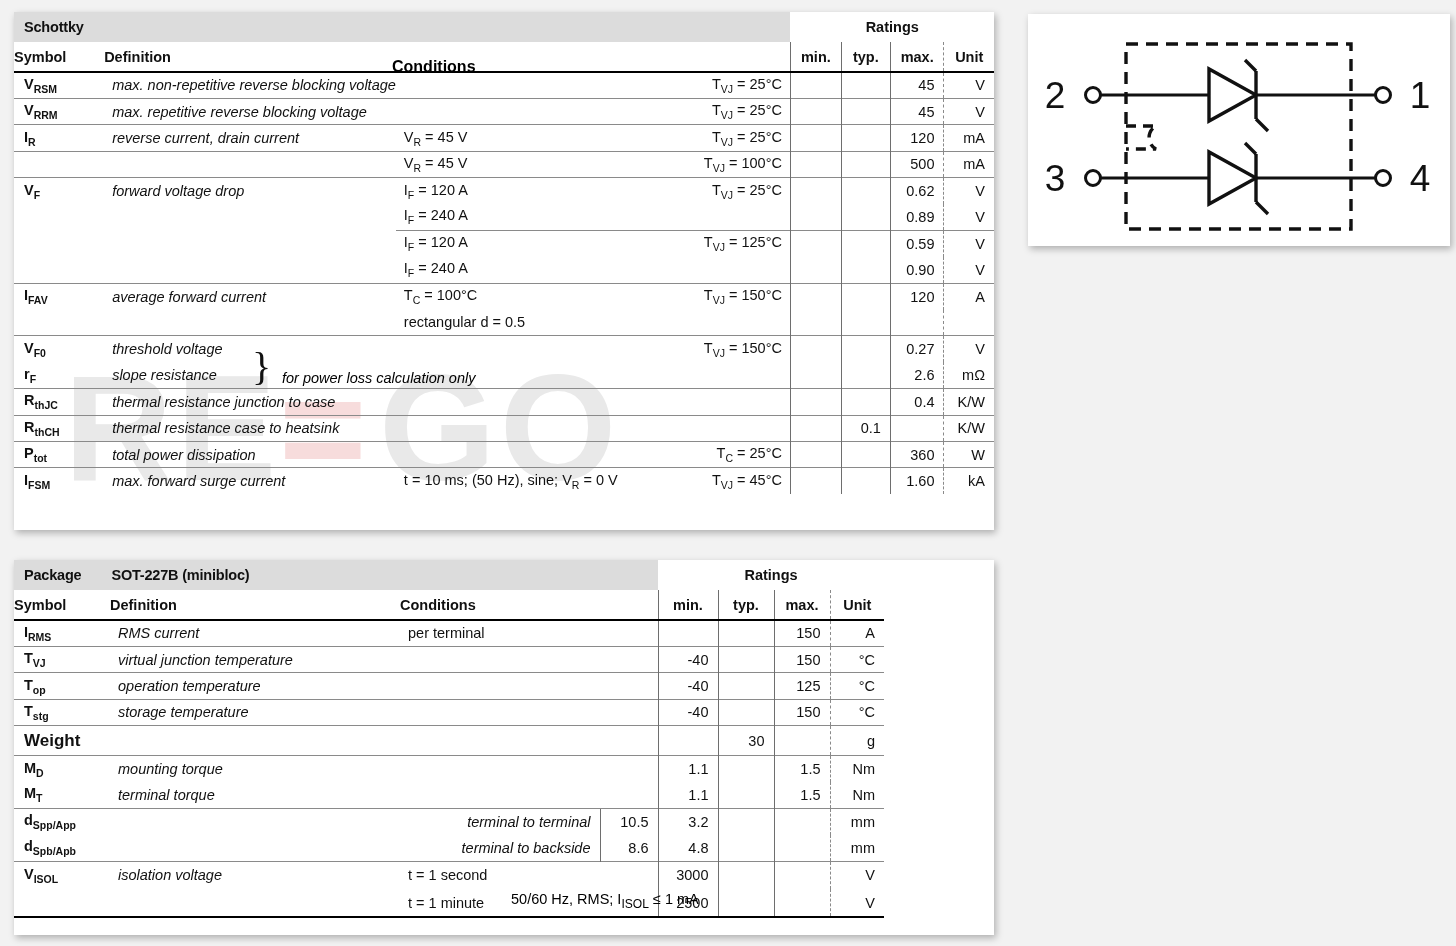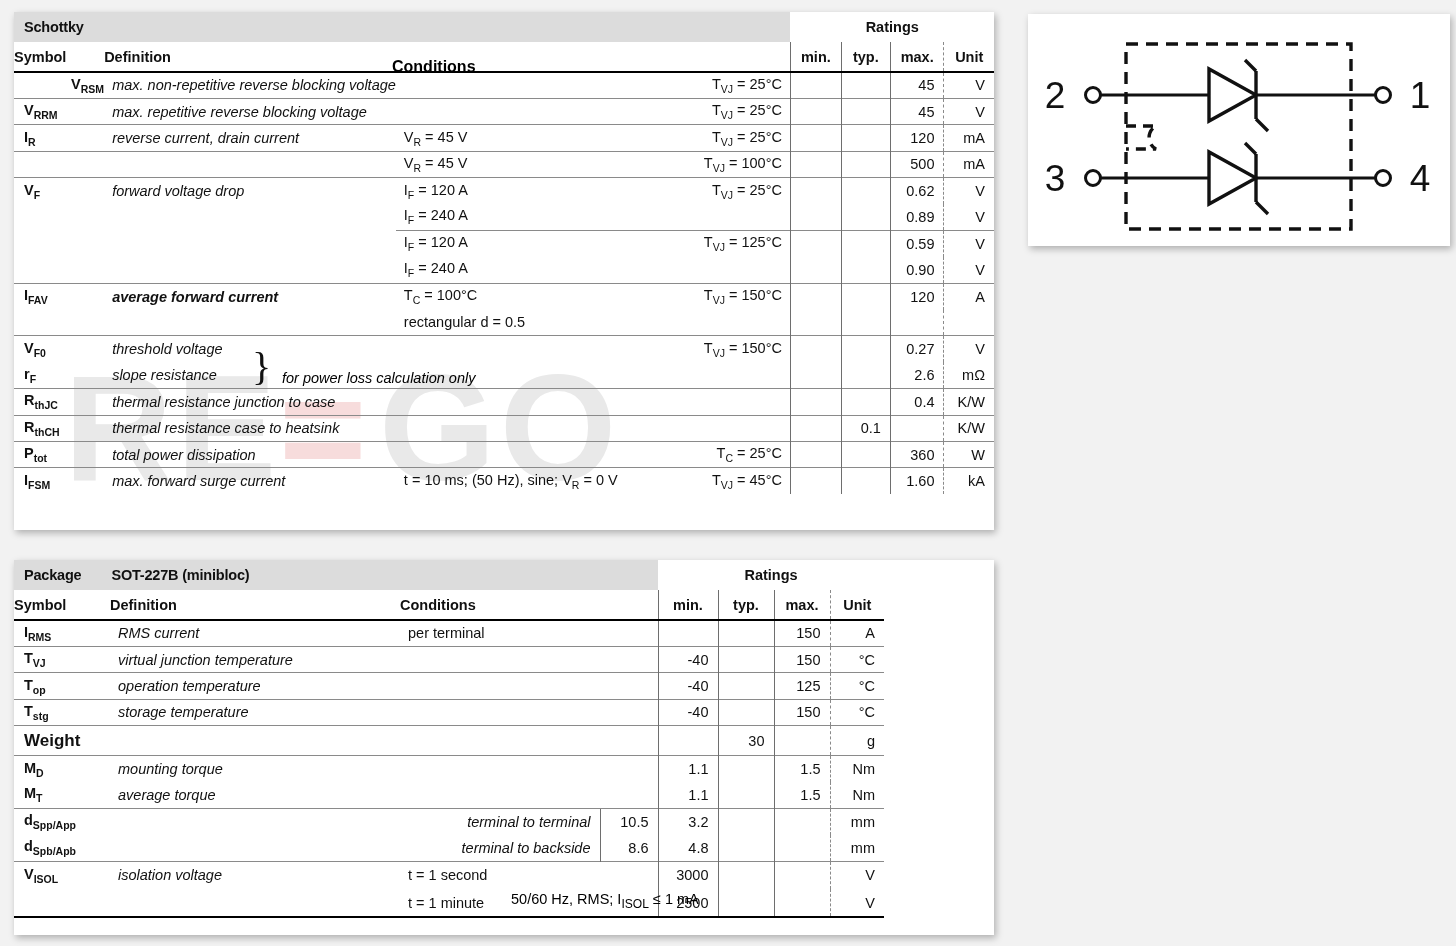--- a/index.html
+++ b/index.html
@@ -207,21 +207,21 @@
             <td class="hdr hdr-sym">Symbol</td>
             <td class="hdr hdr-def" colspan="2">Definition</td>
             <td class="hdr hdr-cond"></td>
             <td class="hdr hdr-num vl-l">min.</td>
             <td class="hdr hdr-num vl-l">typ.</td>
             <td class="hdr hdr-num vl-l">max.</td>
             <td class="hdr hdr-num vl-dash-l">Unit</td>
           </tr>
 
         <tr class="rowh">
-              <td class="sym bdr" style="border-top: 1.2px solid rgb(138, 138, 138); text-align: right;">V<sub>RSM</sub></td>
+              <td class="sym bdr" style="border-top: 1.2px solid rgb(138, 138, 138);">V<sub>RSM</sub></td>
               <td class="defn bdr" style="border-top: 1.2px solid rgb(138, 138, 138);">max. non-repetitive reverse blocking voltage</td>
               <td class="cond bdr" style="border-top: 1.2px solid rgb(138, 138, 138);"></td>
               <td class="cond right bdr" style="border-top: 1.2px solid rgb(138, 138, 138);">T<sub>VJ</sub>  =   25°C</td>
               <td class="num vl-l bdr" style="border-top: 1.2px solid rgb(138, 138, 138);"></td>
               <td class="num vl-l bdr" style="border-top: 1.2px solid rgb(138, 138, 138);"></td>
               <td class="num vl-l bdr" style="border-top: 1.2px solid rgb(138, 138, 138);">45</td>
               <td class="unit vl-dash-l bdr" style="border-top: 1.2px solid rgb(138, 138, 138);">V</td>
             </tr>
             <tr class="rowh">
               <td class="sym bdr" style="border-top: 1.2px solid rgb(138, 138, 138);">V<sub>RRM</sub></td>
@@ -288,21 +288,21 @@
               <td class="defn"></td>
               <td class="cond">I<sub>F</sub> =  240  A</td>
               <td class="cond right"></td>
               <td class="num vl-l"></td>
               <td class="num vl-l"></td>
               <td class="num vl-l">0.90</td>
               <td class="unit vl-dash-l">V</td>
             </tr>
             <tr class="rowh">
               <td class="sym bdr" style="border-top: 1.2px solid rgb(138, 138, 138);">I<sub>FAV</sub></td>
-              <td class="defn bdr" style="border-top: 1.2px solid rgb(138, 138, 138); font-weight: bold;">average forward current</td>
+              <td class="defn bdr" style="border-top: 1.2px solid rgb(138, 138, 138);">average forward current</td>
               <td class="cond bdr" style="border-top: 1.2px solid rgb(138, 138, 138);">T<sub>C</sub> = 100°C</td>
               <td class="cond right bdr" style="border-top: 1.2px solid rgb(138, 138, 138);">T<sub>VJ</sub>  = 150°C</td>
               <td class="num vl-l bdr" style="border-top: 1.2px solid rgb(138, 138, 138);"></td>
               <td class="num vl-l bdr" style="border-top: 1.2px solid rgb(138, 138, 138);"></td>
               <td class="num vl-l bdr" style="border-top: 1.2px solid rgb(138, 138, 138);">120</td>
               <td class="unit vl-dash-l bdr" style="border-top: 1.2px solid rgb(138, 138, 138);">A</td>
             </tr>
             <tr class="rowh">
               <td class="sym"></td>
               <td class="defn"></td>
@@ -467,21 +467,21 @@
               <td class="defn" style="border-top: 1.2px solid rgb(138, 138, 138);">mounting torque</td>
               <td class="cond" style="border-top: 1.2px solid rgb(138, 138, 138);"></td>
               <td class="num" style="border-top: 1.2px solid rgb(138, 138, 138);"></td>
               <td class="num vl-l" style="border-top: 1.2px solid rgb(138, 138, 138);">1.1</td>
               <td class="num vl-l" style="border-top: 1.2px solid rgb(138, 138, 138);"></td>
               <td class="num vl-l" style="border-top: 1.2px solid rgb(138, 138, 138);">1.5</td>
               <td class="unit vl-dash-l" style="border-top: 1.2px solid rgb(138, 138, 138);">Nm</td>
             </tr>
             <tr style="height: 26.4px;">
               <td class="sym">M<sub>T</sub></td>
-              <td class="defn">average torque</td>
+              <td class="defn">terminal torque</td>
               <td class="cond"></td>
               <td class="num"></td>
               <td class="num vl-l">1.1</td>
               <td class="num vl-l"></td>
               <td class="num vl-l">1.5</td>
               <td class="unit vl-dash-l">Nm</td>
             </tr>
             <tr style="height: 26.4px;">
               <td class="sym" style="border-top: 1.2px solid rgb(138, 138, 138);">d<sub>Spp/App</sub></td>
               <td class="defn" style="border-top: 1.2px solid rgb(138, 138, 138);"></td>

